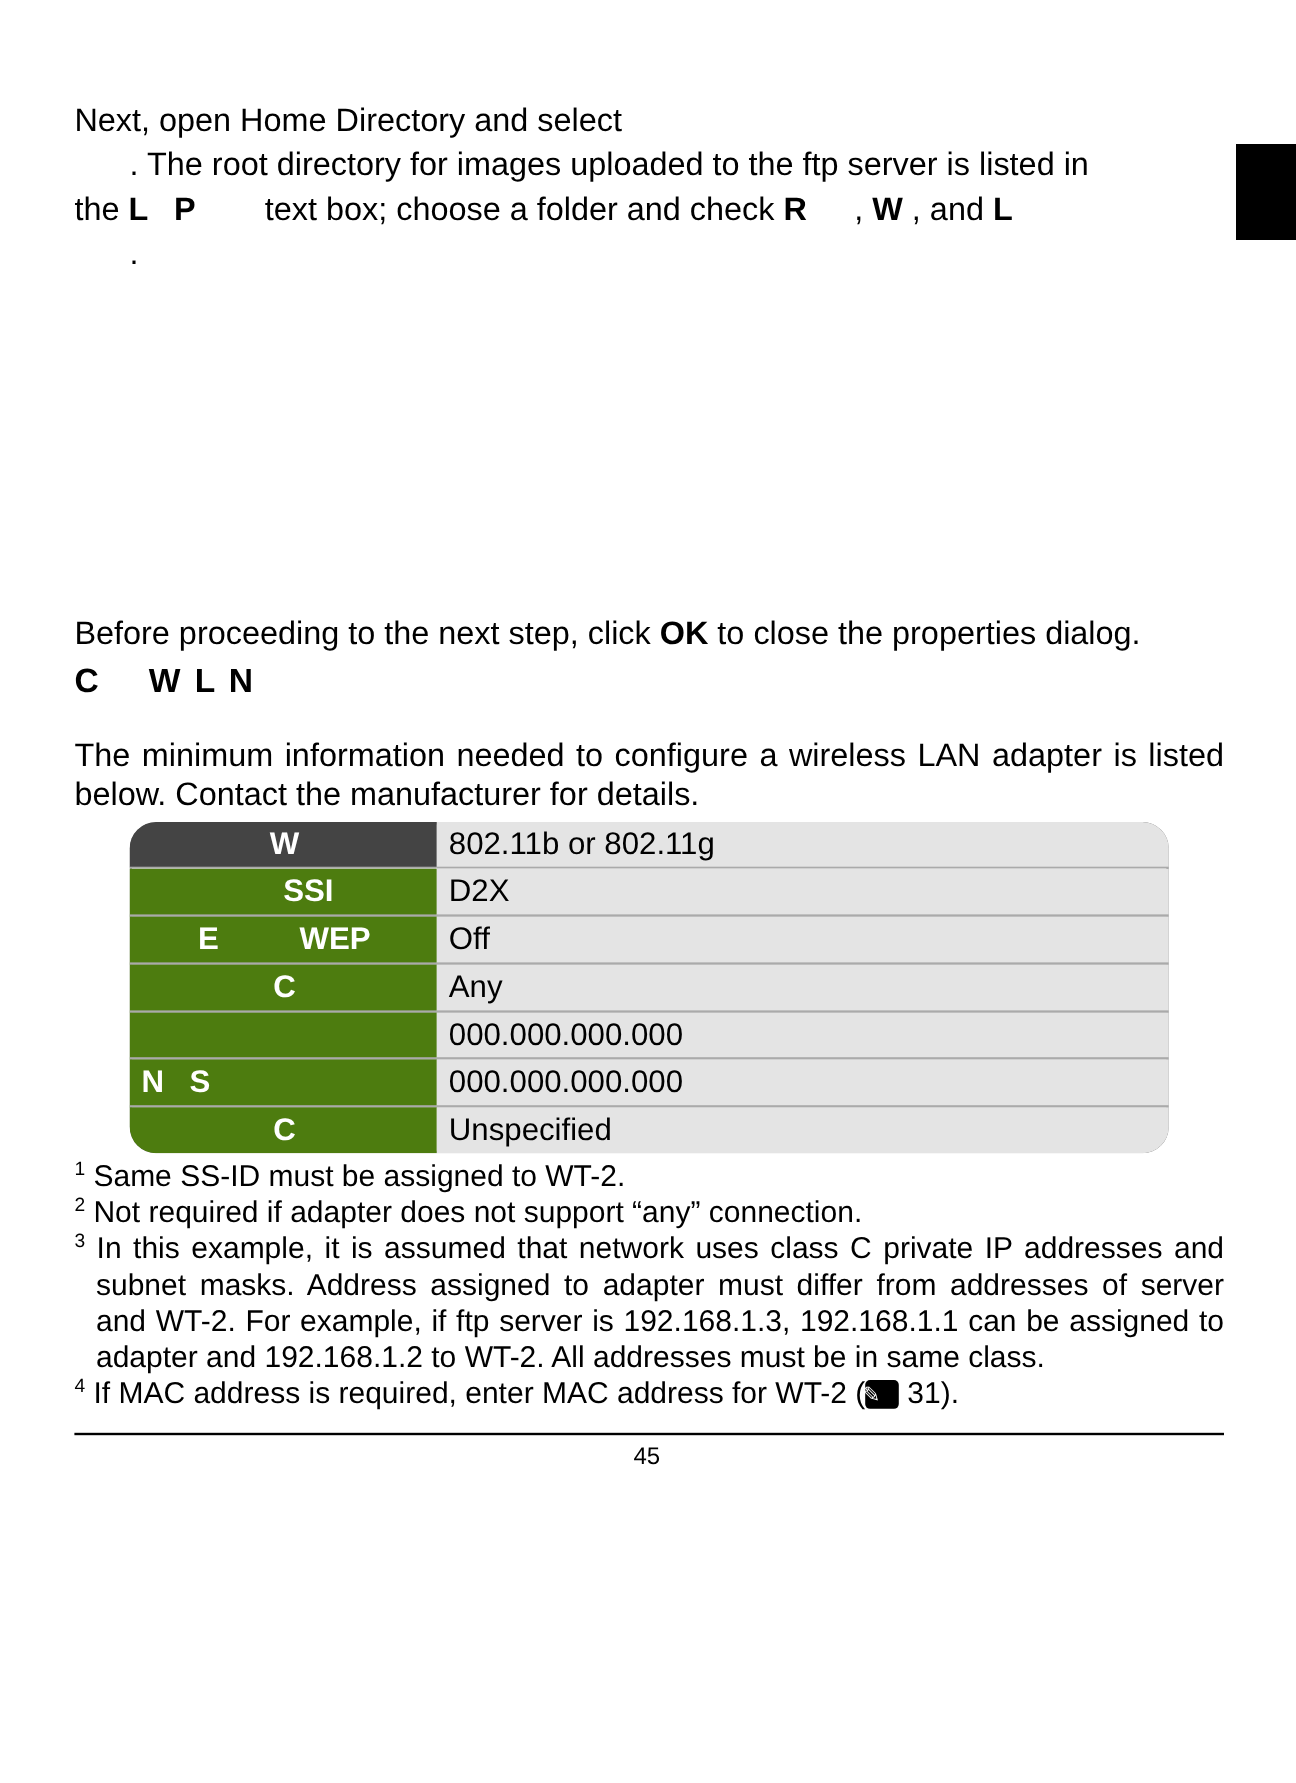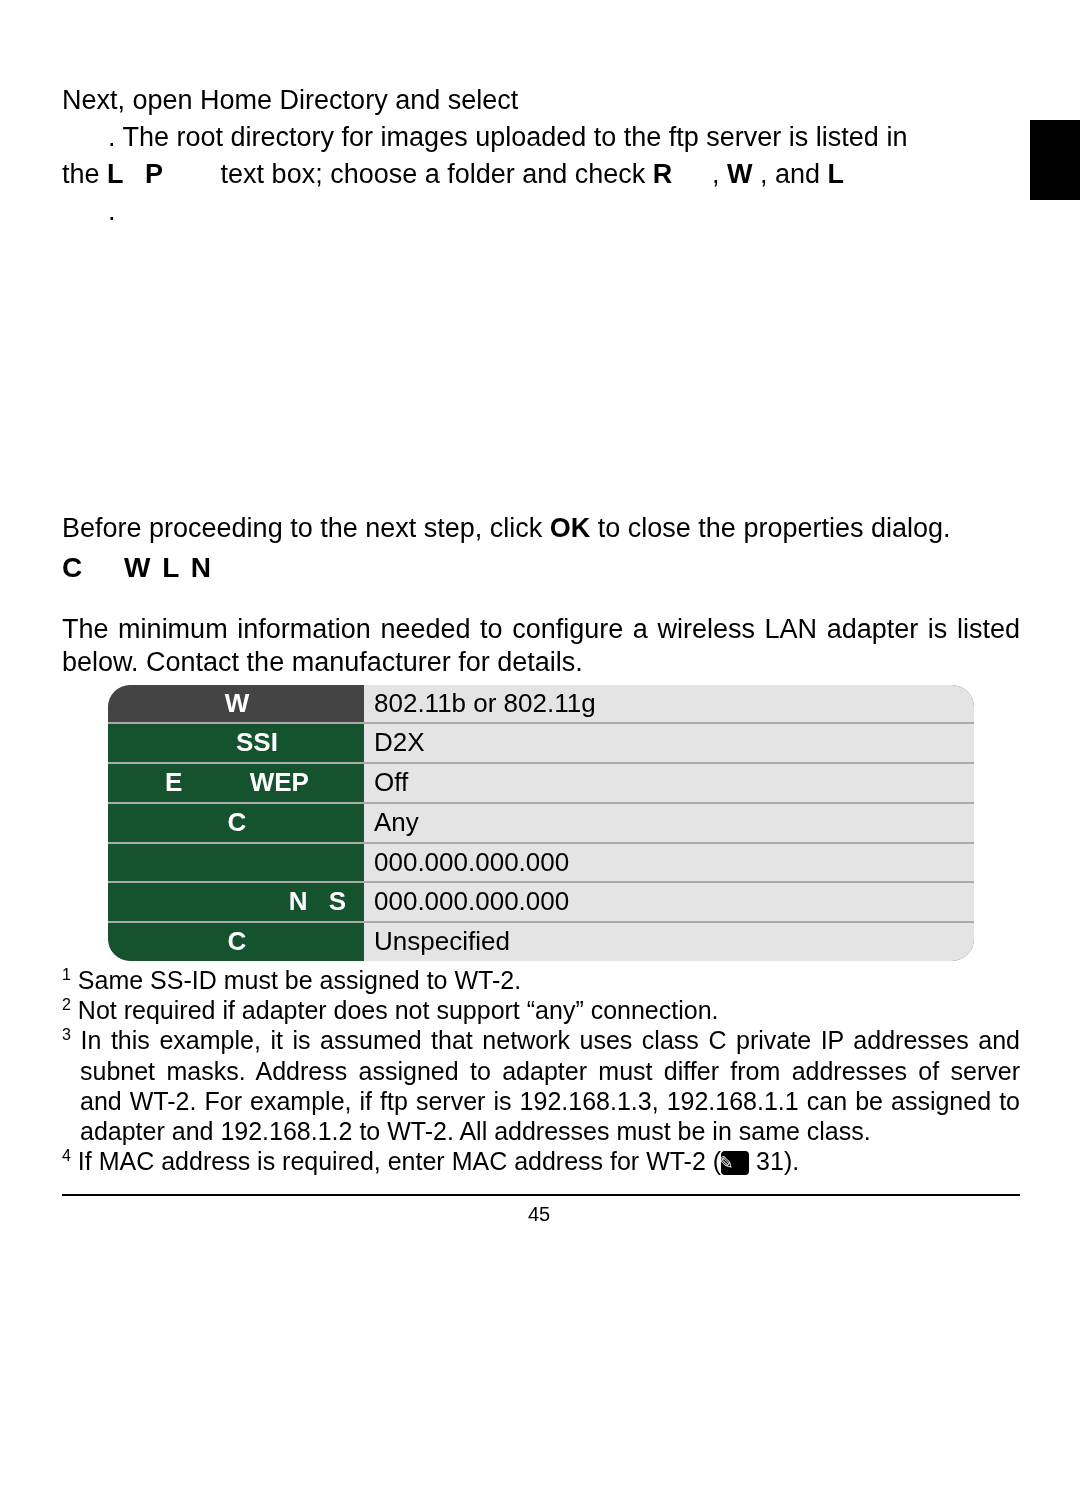--- a/index.html
+++ b/index.html
@@ -41,21 +41,21 @@
     font-weight:bold;
     text-align:center;
     border-bottom:2px solid #aaa;
   }
   table.cfg td.val{
     background:#e4e4e4;
     border-bottom:2px solid #aaa;
   }
   table.cfg tr:last-child td{border-bottom:none;}
   table.cfg tr:first-child td.key{background:#444;border-top-left-radius:22px;}
-  table.cfg tr td.key{background:#14532d;}
+  table.cfg tr td.key{background:#4d7c0f;}
   table.cfg tr:first-child td.val{border-top-right-radius:22px;}
   .foot{font-size:25px;line-height:1.20;margin-top:4px;}
   .foot sup{font-size:16px;vertical-align:super;}
   .foot .hang{padding-left:18px;text-indent:-18px;}
   hr.rule{border:none;border-top:2px solid #000;margin:18px 0 6px 0;}
   .pagenum{text-align:center;font-size:20px;padding-right:4px;}
   .icon-ref{
     display:inline-block;width:28px;height:24px;
     background:#000;color:#fff;border-radius:4px;
     text-align:center;font-size:18px;line-height:24px;
@@ -127,21 +127,21 @@
   </tr>
   <tr>
     <td class="key">C</td>
     <td class="val">Any</td>
   </tr>
   <tr>
     <td class="key"> </td>
     <td class="val">000.000.000.000</td>
   </tr>
   <tr>
-    <td class="key" style="text-align:right;padding-right:18px;">
+    <td class="key" style="text-align:left;padding-right:18px;">
       <span>N</span>
       <span style="margin-left:14px;">S</span>
     </td>
     <td class="val">000.000.000.000</td>
   </tr>
   <tr>
     <td class="key" style="border-bottom-left-radius:22px;">C</td>
     <td class="val" style="border-bottom-right-radius:22px;">Unspeciﬁed</td>
   </tr>
 </tbody>

